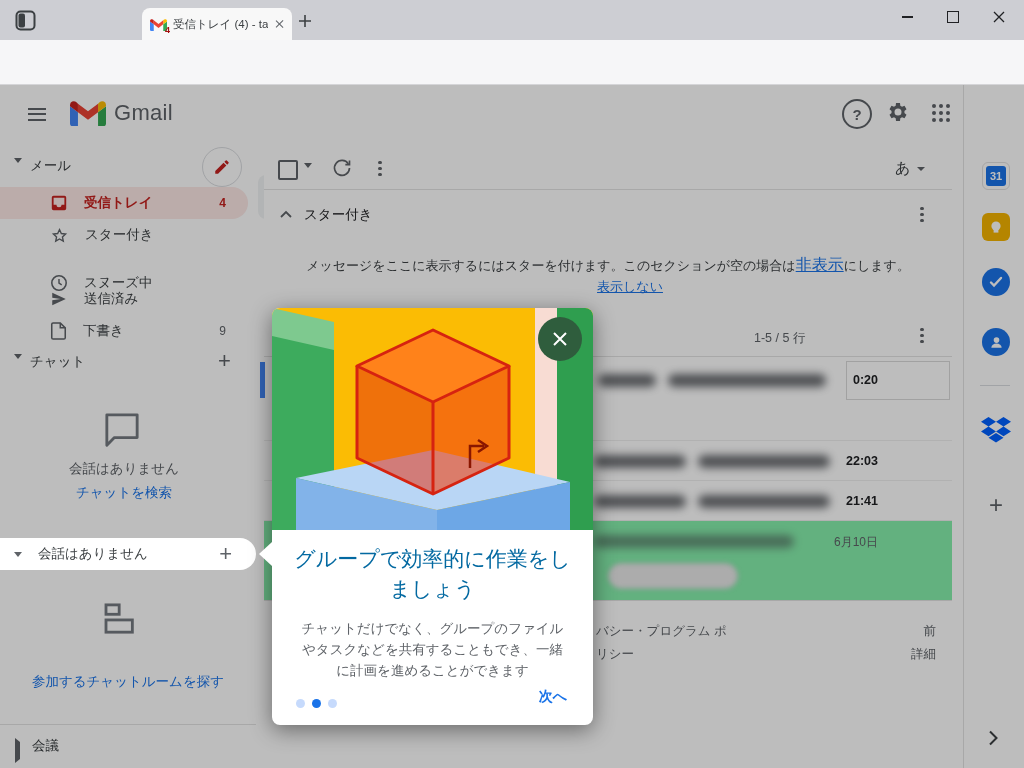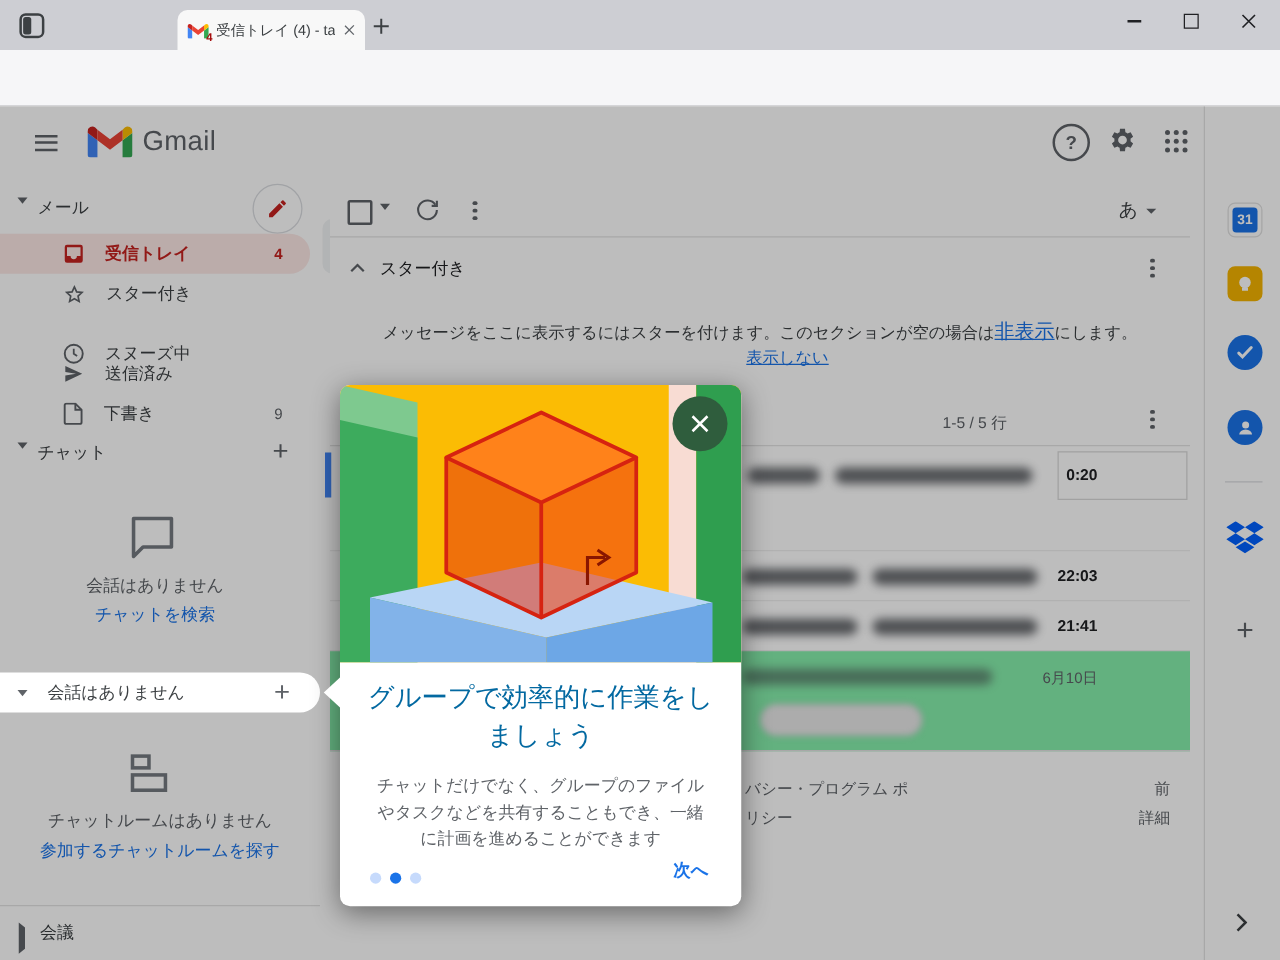--- a/index.html
+++ b/index.html
@@ -288,21 +288,20 @@
     </div>
     <div class="abs emptytxt" style="left:0;top:320px;width:248px;text-align:center;">会話はありません</div>
     <div class="abs" style="left:0;top:343px;width:248px;text-align:center;"><span class="bluelink">チャットを検索</span></div>
 
     <div class="abs" style="left:104px;top:463px;">
       <svg width="36" height="32" viewBox="0 0 38 34">
           <rect x="2" y="2" width="14" height="10" fill="none" stroke="#757a80" stroke-width="3"></rect>
           <rect x="2" y="18" width="28" height="13" fill="none" stroke="#757a80" stroke-width="3"></rect>
         </svg>
     </div>
-    <div class="abs emptytxt" style="left:0;top:508px;width:256px;text-align:center;">チャットルームはありません</div>
     <div class="abs" style="left:0;top:532px;width:256px;text-align:center;"><span class="bluelink">参加するチャットルームを探す</span></div>
     <div class="abs hdiv" style="left:0;top:584px;width:256px;"></div>
 
     <div class="abs" style="left:15px;top:602px;"><span class="cright"></span></div>
     <div class="abs sect" style="left:32px;top:597px;">会議</div>
   </div>
 
   <div class="abs" style="left:264px;top:140px;width:688px;height:628px;background:#fff;">
 
     <div class="abs checkbox" style="left:14px;top:20px;"></div>

